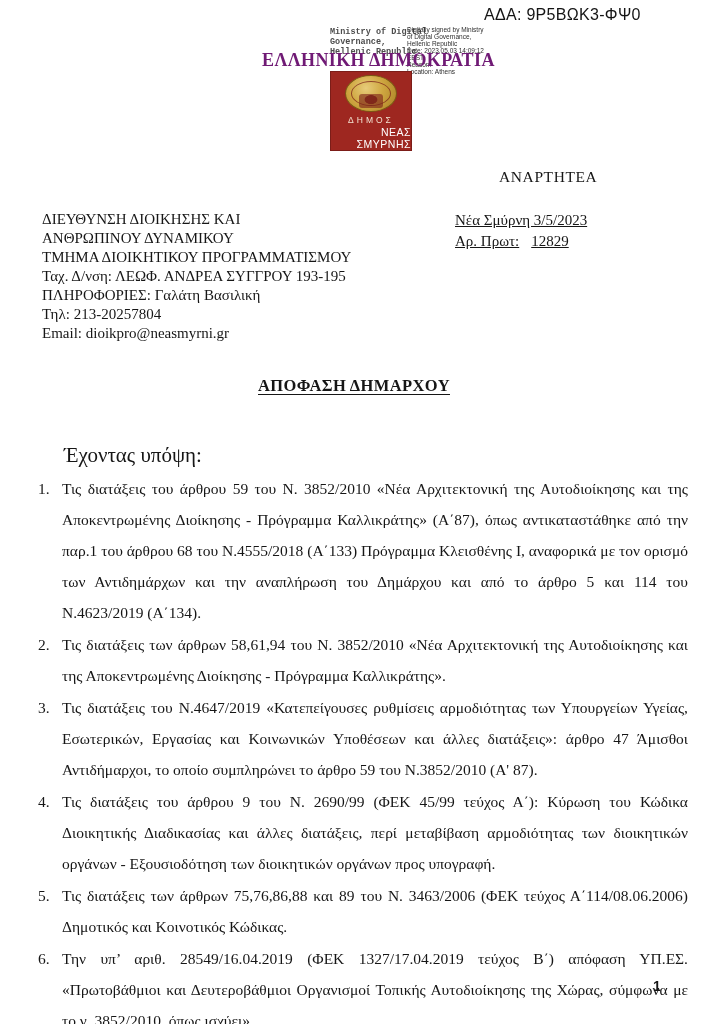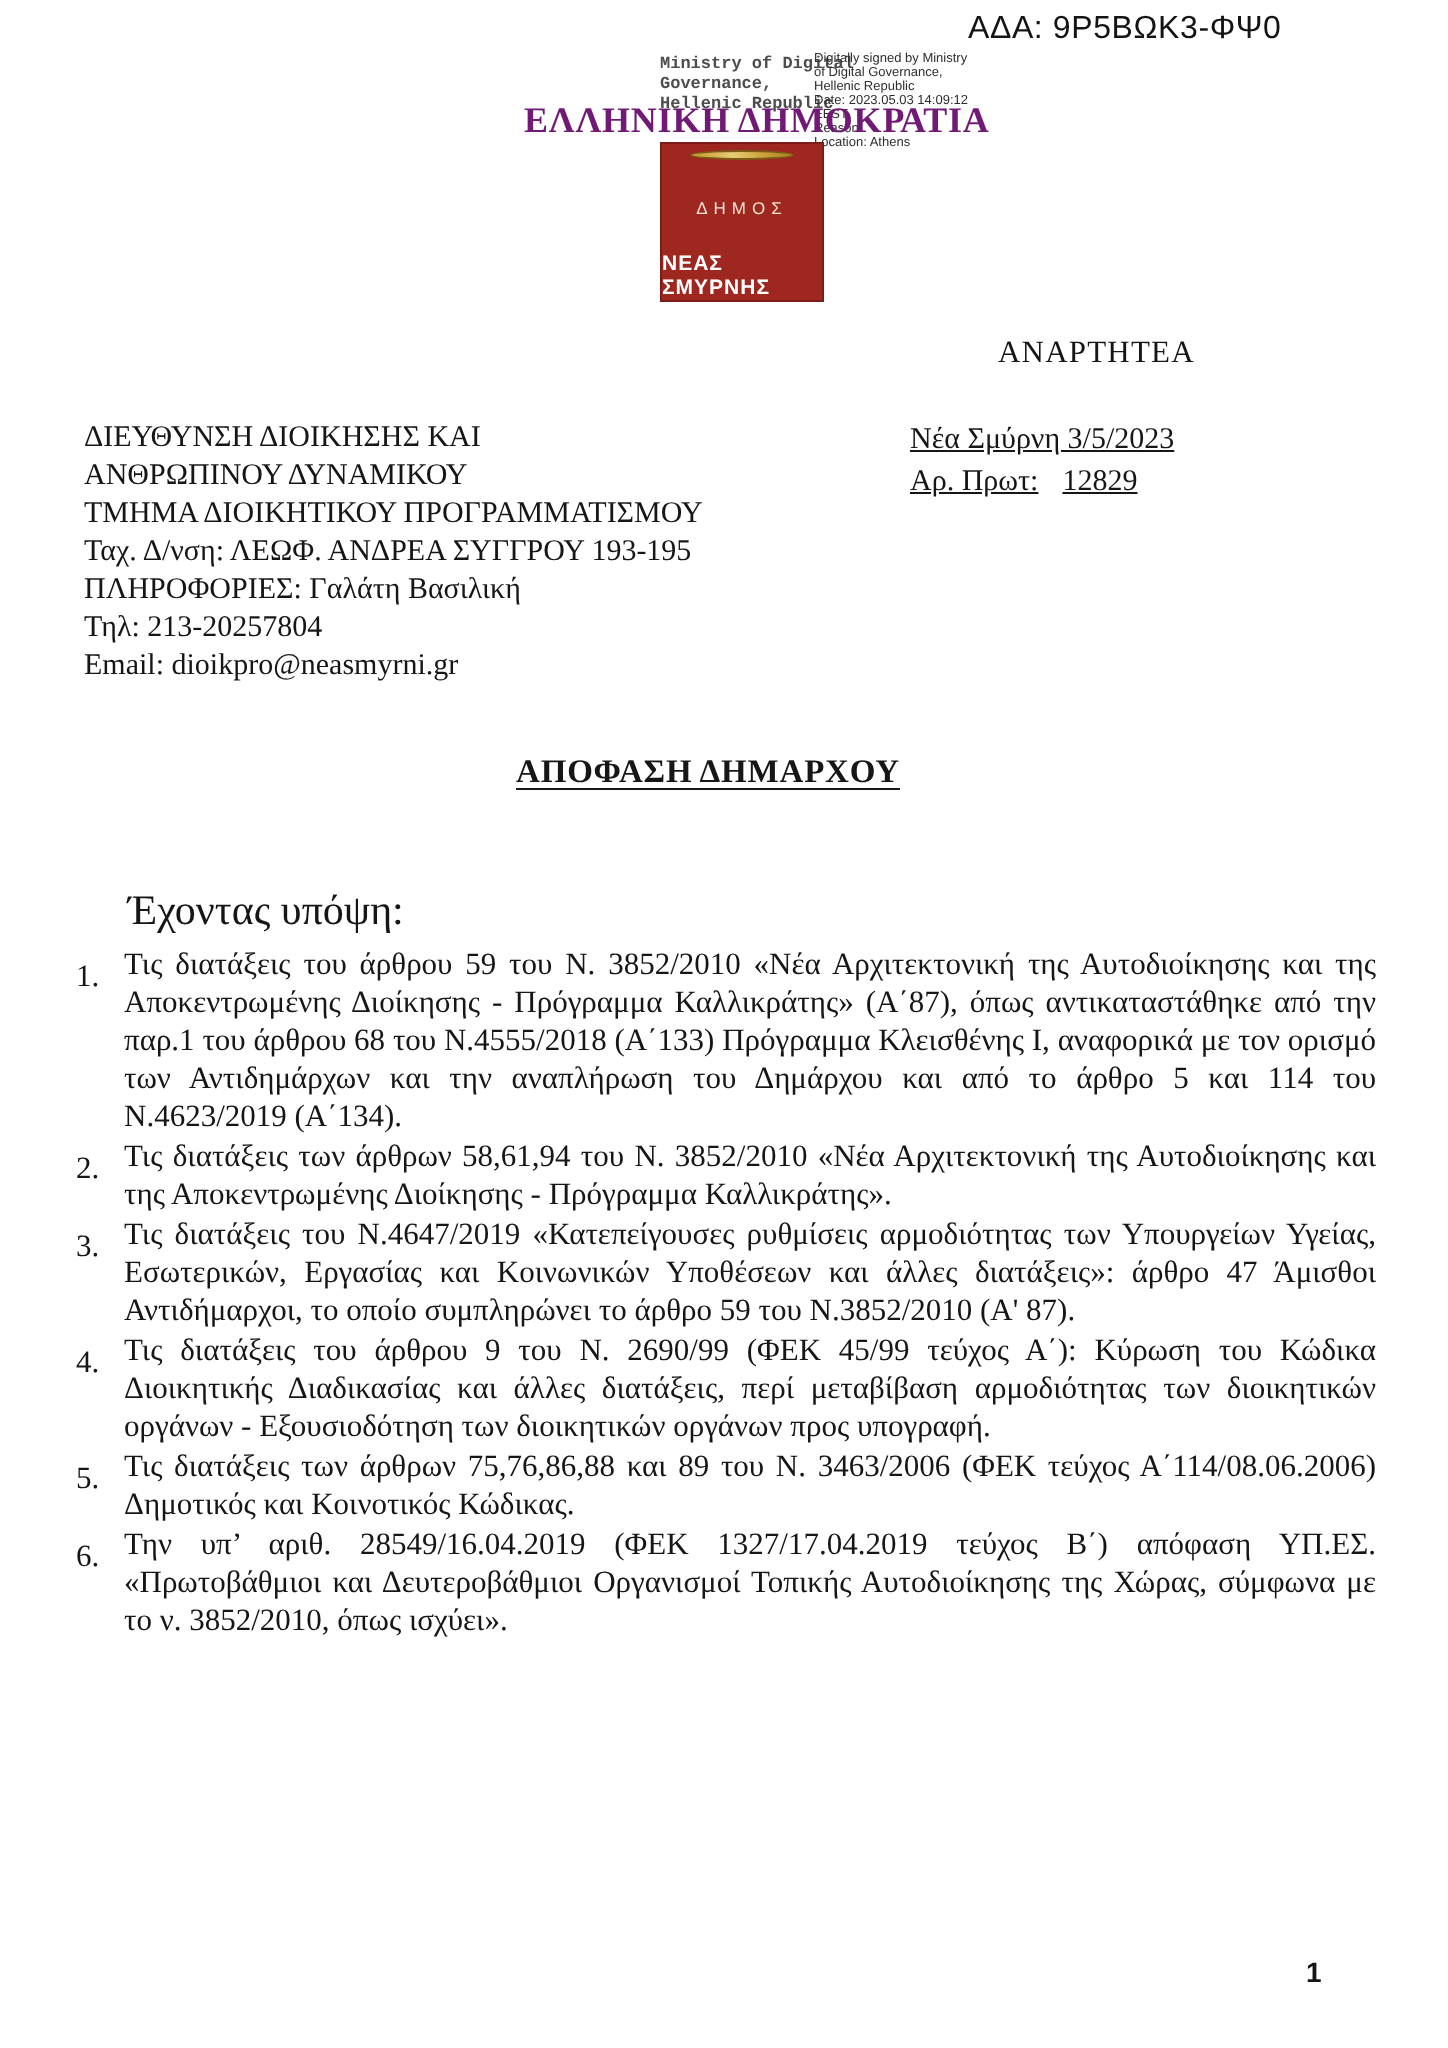--- a/index.html
+++ b/index.html
@@ -40,21 +40,20 @@
 
   
   .logo{
     position:absolute; top:71px; left:330px;
     width:82px; height:80px;
     background:#9e2720;
     border:1px solid #7c1d18;
     box-sizing:border-box;
     display:flex; flex-direction:column; align-items:center;
     justify-content:flex-start;
-    gap:16px;
   }
   .seal{
     margin-top:3px;
     width:50px; height:50px; border-radius:50%;
     background:radial-gradient(circle at 40% 35%, #e7cc7a 0%, #cfa741 45%, #a87f23 100%);
     border:1px solid #7a5a14;
     position:relative;
     overflow:hidden;
   }
   .seal::before{
@@ -66,22 +65,22 @@
     background:
       radial-gradient(ellipse at 50% 40%, rgba(122,31,24,.85) 0 35%, transparent 40%),
       linear-gradient(rgba(122,31,24,.6), rgba(122,31,24,.6));
     border-radius:3px;
   }
   .logo-text1{
     color:#f3e3d2; font-size:8.5px; letter-spacing:3px; margin-top:3px;
     font-family:"Liberation Sans", sans-serif;
   }
   .logo-text2{
-    color:#ffffff; font-size:10.5px; font-weight:bold; letter-spacing:0.5px;
-    font-family:"Liberation Sans", sans-serif; margin-top:1px;
+    color:#ffffff; font-size:10.5px; font-weight:normal; letter-spacing:0.5px;
+    font-family:"Liberation Sans", sans-serif; margin-top:1px;text-align:right;
   }
 
   .anartitea{
     position:absolute; top:168px; left:499px;
     font-size:15.5px; letter-spacing:0.6px;
   }
 
   .letterhead{
     position:absolute; top:210px; left:42px;
     font-size:15px; line-height:19px;
@@ -112,21 +111,21 @@
   .item{
     display:flex;
     margin-bottom:1px;
   }
   .item-num{
     width:24px; flex:0 0 24px;
     font-size:15.5px; line-height:31px;
   }
   .item-text{
     flex:1;
-    font-size:15.5px; line-height:19px;
+    font-size:15.5px; line-height:31px;
     text-align:justify;
   }
 
   .page-number{
     position:absolute; top:978px; left:653px;
     font-size:14px; font-weight:bold;
     font-family:"Liberation Sans", sans-serif;
   }
 </style>
 </head>

